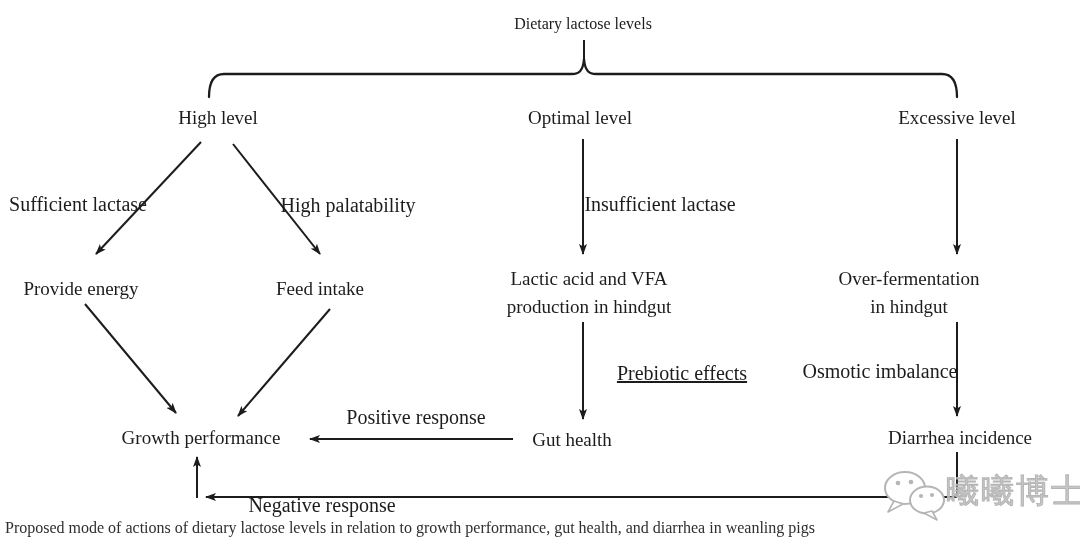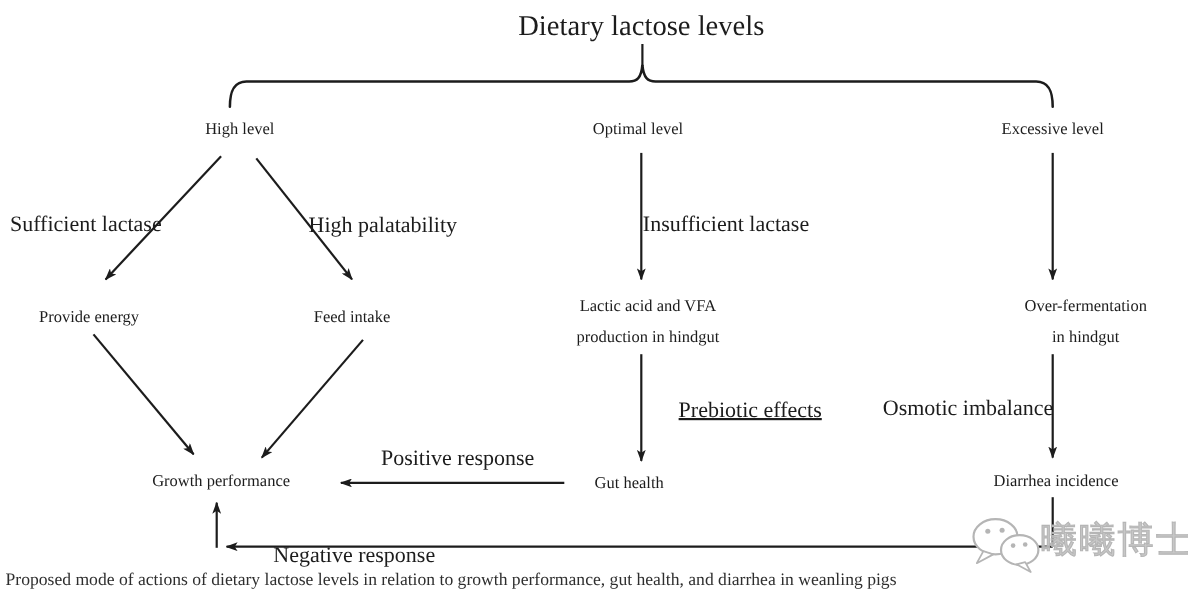--- a/index.html
+++ b/index.html
@@ -8,35 +8,35 @@
     width:1080px;height:540px;
     background:#ffffff;
     font-family:"Liberation Serif","DejaVu Serif",serif;
     color:#1c1c1c;
     overflow:hidden;
   }
   #arrow-layer{position:absolute;left:0;top:0;width:1080px;height:540px;}
   .node{
     position:absolute;
     transform:translateX(-50%);
-    font-size:15px;
+    font-size:19px;
     line-height:26px;
     white-space:nowrap;
     text-align:center;
     color:#1c1c1c;
   }
   .edge-label{
     position:absolute;
     transform:translateX(-50%);
     font-size:20px;
     line-height:18px;
     white-space:nowrap;
     color:#1c1c1c;
   }
-  .title{font-size:26px;}
+  .title{font-size:16px;}
   #caption{
     position:absolute;
     left:5px;top:519px;
     font-size:16px;
     color:#2e2e2e;
     white-space:nowrap;
   }
   #watermark{
     position:absolute;
     left:880px;top:461px;
@@ -94,21 +94,21 @@
   <div class="node" style="left:957px;top:105px;">Excessive level</div>
 
   <div class="node" style="left:81px;top:276px;">Provide energy</div>
   <div class="node" style="left:320px;top:276px;">Feed intake</div>
 
   <div class="node" style="left:589px;top:265px;line-height:28px;">
     <div>Lactic acid and VFA</div>
     <div>production in hindgut</div>
   </div>
 
-  <div class="node" style="left:987px;top:265px;line-height:28px;text-align:center;">
+  <div class="node" style="left:909px;top:265px;line-height:28px;text-align:center;">
     <div>Over-fermentation</div>
     <div>in hindgut</div>
   </div>
 
   <div class="node" style="left:201px;top:425px;">Growth performance</div>
   <div class="node" style="left:572px;top:427px;">Gut health</div>
   <div class="node" style="left:960px;top:425px;">Diarrhea incidence</div>
 
   <div class="edge-label" style="left:78px;top:195px;">Sufficient lactase</div>
   <div class="edge-label" style="left:348px;top:196px;">High palatability</div>

